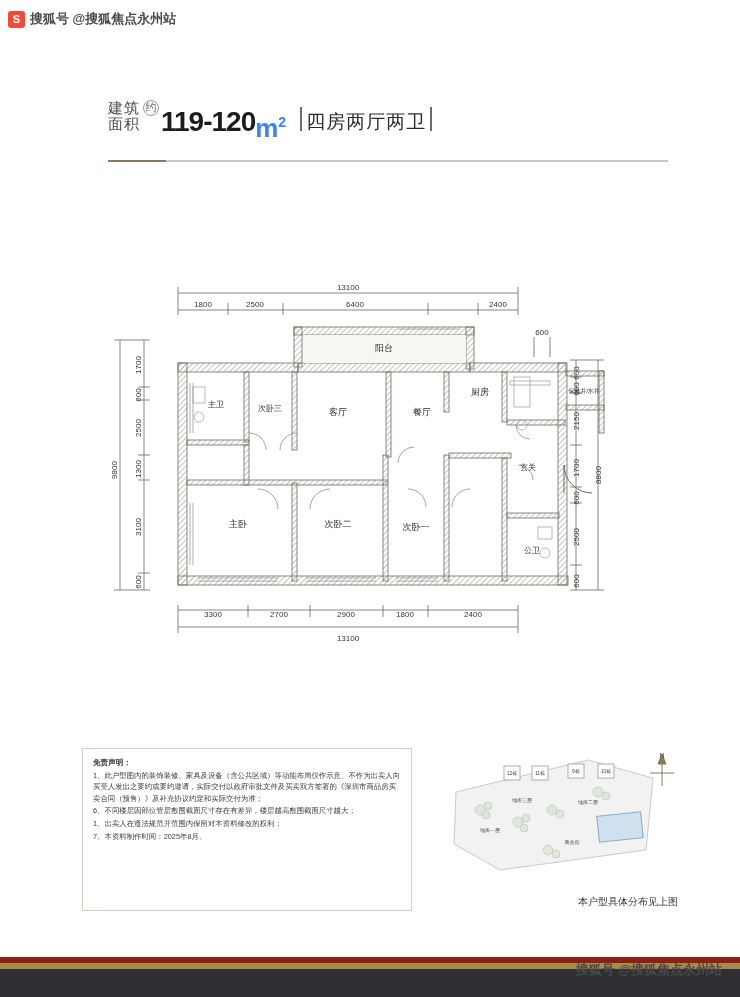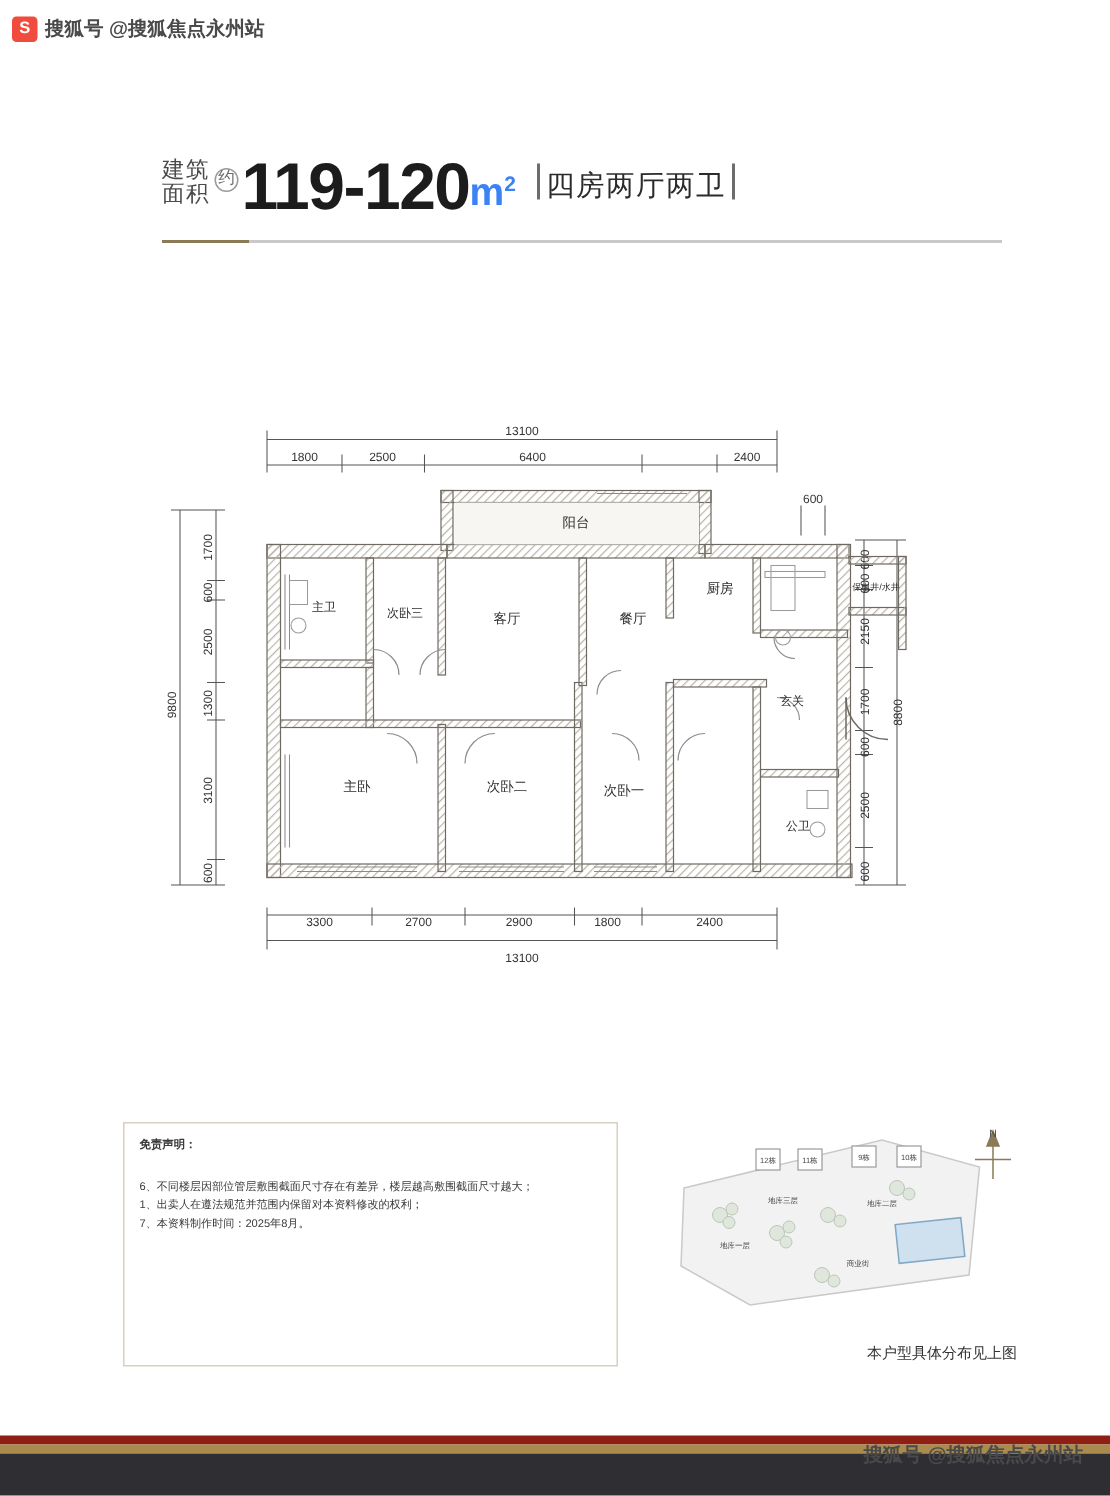--- a/index.html
+++ b/index.html
@@ -22,34 +22,34 @@
     color:#fff;font-size:11px;line-height:17px;text-align:center;font-weight:bold;
   }
   .wm-bottom{
     position:absolute;right:18px;bottom:18px;
     display:flex;align-items:center;gap:5px;
     font-size:13px;color:#4a4a4a;font-weight:bold;
   }
   
   .title-block{
     position:absolute;left:108px;top:100px;
-    display:flex;align-items:center;
+    display:flex;align-items:flex-start;
   }
   .t-area{
     font-size:15px;line-height:16px;color:#4a4a4a;letter-spacing:1px;
     padding-bottom:6px;
   }
   .t-approx{
     font-size:11px;color:#6a6a6a;
     border:1px solid #9a9a9a;border-radius:50%;
     width:14px;height:14px;line-height:13px;text-align:center;
     margin:0 2px 9px 3px;
   }
   .t-num{
-    font-size:44px;font-weight:bold;letter-spacing:-1px;line-height:44px;color:#1c1c1c;
+    font-size:28px;font-weight:bold;letter-spacing:-1px;line-height:44px;color:#1c1c1c;
   }
   .t-unit{font-size:26px;font-weight:bold;line-height:44px;color:#3b82f6;}
   .t-sup{font-size:14px;vertical-align:super;font-weight:bold;}
   .t-rooms{
     font-size:19px;color:#2b2b2b;margin-left:10px;line-height:44px;letter-spacing:1px;
   }
   .t-bar{display:inline-block;width:2px;height:24px;background:#6d6d6d;vertical-align:-3px;margin:0 4px;}
   .title-rule{
     position:absolute;left:108px;top:160px;width:560px;height:2px;background:#c9c9c9;
   }
@@ -61,21 +61,21 @@
     position:absolute;left:98px;top:265px;width:540px;height:400px;
   }
   .dimtext{font-size:8px;fill:#333;}
   
   .disclaimer{
     position:absolute;left:82px;top:748px;width:330px;height:163px;
     border:1px solid #d7cfc0;
     padding:8px 10px;box-sizing:border-box;
     font-size:7.4px;line-height:11.6px;color:#3a3a3a;
   }
-  .disclaimer .dtitle{font-weight:bold;margin-bottom:16px;font-size:7.6px;}
+  .disclaimer .dtitle{font-weight:bold;margin-bottom:1px;font-size:7.6px;}
   .disclaimer p{margin:0 0 1px 0;}
   
   .sitemap{
     position:absolute;left:448px;top:752px;width:230px;height:125px;
   }
   .sitemap-caption{
     position:absolute;left:448px;top:895px;width:230px;
     text-align:right;font-size:10px;color:#333;
   }
   
@@ -290,20 +290,21 @@
     <text x="318" y="265">次卧一</text>
     <text x="434" y="288" font-size="8">公卫</text>
     <text x="430" y="205" font-size="8">玄关</text>
     <text x="486" y="128" font-size="6">保电井/水井</text>
   </g>
 </svg>
 </div>
 
 <div class="disclaimer">
   <div class="dtitle">免责声明：</div>
+  <p>1、此户型图内的装饰装修、家具及设备（含公共区域）等动能布局仅作示意、不作为出卖人向买受人发出之要约或要约邀请，实际交付以政府审批文件及买卖双方签署的《深圳市商品房买卖合同（预售）》及补充协议约定和实际交付为准；</p>
   <p>6、不同楼层因部位管层敷围截面尺寸存在有差异，楼层越高敷围截面尺寸越大；</p>
   <p>1、出卖人在遵法规范并范围内保留对本资料修改的权利；</p>
   <p>7、本资料制作时间：2025年8月。</p>
 </div>
 
 <div class="sitemap">
 <svg width="230" height="125" viewBox="0 0 230 125" xmlns="http://www.w3.org/2000/svg">
 
   <path d="M8 40 L140 8 L205 26 L198 98 L52 118 L6 92 Z" fill="#f2f2f2" stroke="#c9c9c9" stroke-width="1"></path>
 

